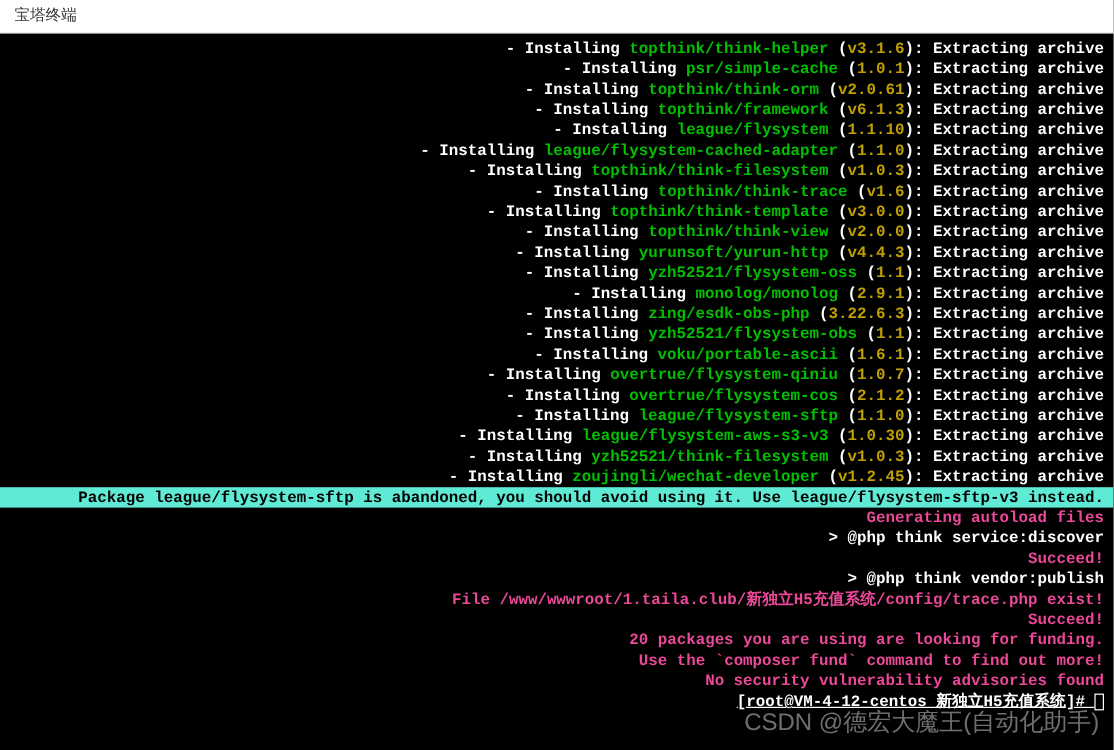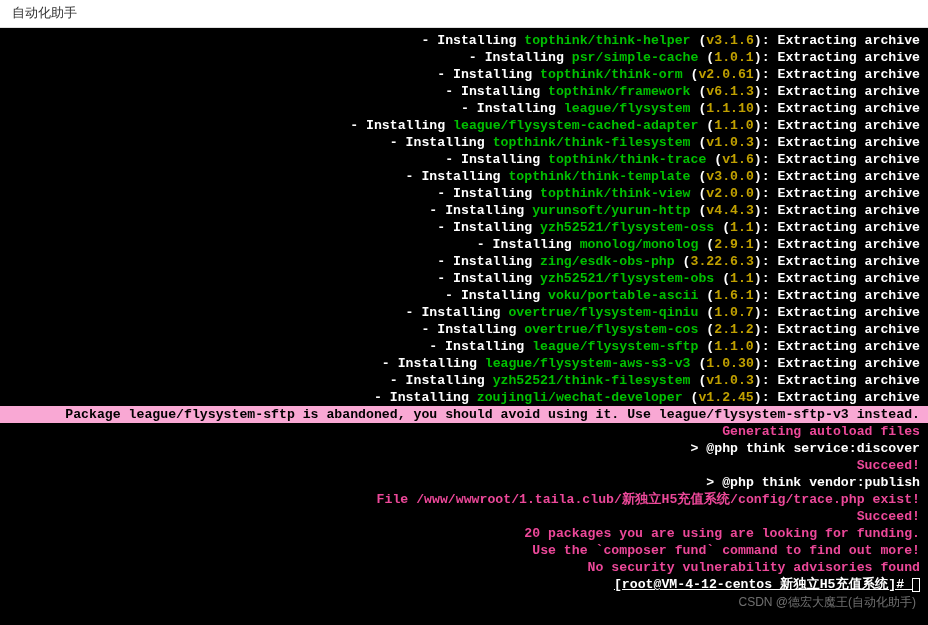--- a/index.html
+++ b/index.html
@@ -39,21 +39,21 @@
       white-space: pre;
     }
     .line {
       display: block;
     }
     .white { color: #fff; }
     .green { color: #00c000; }
     .yellow { color: #c0a000; }
     .bright-green { color: #ec4899; }
     .warn-line {
-      background: #f9a8d4;
+      background: #5eead4;
       color: #000;
       display: block;
       white-space: pre-wrap;
       word-break: break-all;
       margin-left: -8px;
       margin-right: -8px;
       padding-left: 0;
       padding-right: 8px;
     }
     .prompt-line {
@@ -67,28 +67,28 @@
       background: transparent;
       border: 1px solid #fff;
       vertical-align: middle;
     }
     .watermark {
       position: absolute;
       right: 12px;
       bottom: 14px;
       color: rgba(200,200,200,0.55);
       font-family: "Microsoft YaHei", Arial, sans-serif;
-      font-size: 12px;
+      font-size: 20px;
       font-weight: normal;
       pointer-events: none;
     }
   </style>
 </head>
 <body>
 
 <div class="title-bar">
-  <span>自动化助手</span>
+  <span>宝塔终端</span>
 </div>
 
 <div class="terminal">
   <div class="terminal-inner" id="terminal-content"><span class="line"><span class="white">  - Installing </span><span class="green">topthink/think-helper</span><span class="white"> (</span><span class="yellow">v3.1.6</span><span class="white">): Extracting archive</span></span><span class="line"><span class="white">  - Installing </span><span class="green">psr/simple-cache</span><span class="white"> (</span><span class="yellow">1.0.1</span><span class="white">): Extracting archive</span></span><span class="line"><span class="white">  - Installing </span><span class="green">topthink/think-orm</span><span class="white"> (</span><span class="yellow">v2.0.61</span><span class="white">): Extracting archive</span></span><span class="line"><span class="white">  - Installing </span><span class="green">topthink/framework</span><span class="white"> (</span><span class="yellow">v6.1.3</span><span class="white">): Extracting archive</span></span><span class="line"><span class="white">  - Installing </span><span class="green">league/flysystem</span><span class="white"> (</span><span class="yellow">1.1.10</span><span class="white">): Extracting archive</span></span><span class="line"><span class="white">  - Installing </span><span class="green">league/flysystem-cached-adapter</span><span class="white"> (</span><span class="yellow">1.1.0</span><span class="white">): Extracting archive</span></span><span class="line"><span class="white">  - Installing </span><span class="green">topthink/think-filesystem</span><span class="white"> (</span><span class="yellow">v1.0.3</span><span class="white">): Extracting archive</span></span><span class="line"><span class="white">  - Installing </span><span class="green">topthink/think-trace</span><span class="white"> (</span><span class="yellow">v1.6</span><span class="white">): Extracting archive</span></span><span class="line"><span class="white">  - Installing </span><span class="green">topthink/think-template</span><span class="white"> (</span><span class="yellow">v3.0.0</span><span class="white">): Extracting archive</span></span><span class="line"><span class="white">  - Installing </span><span class="green">topthink/think-view</span><span class="white"> (</span><span class="yellow">v2.0.0</span><span class="white">): Extracting archive</span></span><span class="line"><span class="white">  - Installing </span><span class="green">yurunsoft/yurun-http</span><span class="white"> (</span><span class="yellow">v4.4.3</span><span class="white">): Extracting archive</span></span><span class="line"><span class="white">  - Installing </span><span class="green">yzh52521/flysystem-oss</span><span class="white"> (</span><span class="yellow">1.1</span><span class="white">): Extracting archive</span></span><span class="line"><span class="white">  - Installing </span><span class="green">monolog/monolog</span><span class="white"> (</span><span class="yellow">2.9.1</span><span class="white">): Extracting archive</span></span><span class="line"><span class="white">  - Installing </span><span class="green">zing/esdk-obs-php</span><span class="white"> (</span><span class="yellow">3.22.6.3</span><span class="white">): Extracting archive</span></span><span class="line"><span class="white">  - Installing </span><span class="green">yzh52521/flysystem-obs</span><span class="white"> (</span><span class="yellow">1.1</span><span class="white">): Extracting archive</span></span><span class="line"><span class="white">  - Installing </span><span class="green">voku/portable-ascii</span><span class="white"> (</span><span class="yellow">1.6.1</span><span class="white">): Extracting archive</span></span><span class="line"><span class="white">  - Installing </span><span class="green">overtrue/flysystem-qiniu</span><span class="white"> (</span><span class="yellow">1.0.7</span><span class="white">): Extracting archive</span></span><span class="line"><span class="white">  - Installing </span><span class="green">overtrue/flysystem-cos</span><span class="white"> (</span><span class="yellow">2.1.2</span><span class="white">): Extracting archive</span></span><span class="line"><span class="white">  - Installing </span><span class="green">league/flysystem-sftp</span><span class="white"> (</span><span class="yellow">1.1.0</span><span class="white">): Extracting archive</span></span><span class="line"><span class="white">  - Installing </span><span class="green">league/flysystem-aws-s3-v3</span><span class="white"> (</span><span class="yellow">1.0.30</span><span class="white">): Extracting archive</span></span><span class="line"><span class="white">  - Installing </span><span class="green">yzh52521/think-filesystem</span><span class="white"> (</span><span class="yellow">v1.0.3</span><span class="white">): Extracting archive</span></span><span class="line"><span class="white">  - Installing </span><span class="green">zoujingli/wechat-developer</span><span class="white"> (</span><span class="yellow">v1.2.45</span><span class="white">): Extracting archive</span></span><span class="warn-line">Package league/flysystem-sftp is abandoned, you should avoid using it. Use league/flysystem-sftp-v3 instead.</span><span class="line bright-green">Generating autoload files</span><span class="line white">&gt; @php think service:discover</span><span class="line bright-green">Succeed!</span><span class="line white">&gt; @php think vendor:publish</span><span class="line bright-green">File /www/wwwroot/1.taila.club/新独立H5充值系统/config/trace.php exist!</span><span class="line bright-green">Succeed!</span><span class="line bright-green">20 packages you are using are looking for funding.</span><span class="line bright-green">Use the `composer fund` command to find out more!</span><span class="line bright-green">No security vulnerability advisories found</span><span class="line prompt-line"><span class="white">[root@VM-4-12-centos 新独立H5充值系统]# </span><span class="cursor"></span></span></div>
   <div class="watermark">CSDN @德宏大魔王(自动化助手)</div>
 </div>
 
 </body></html>

